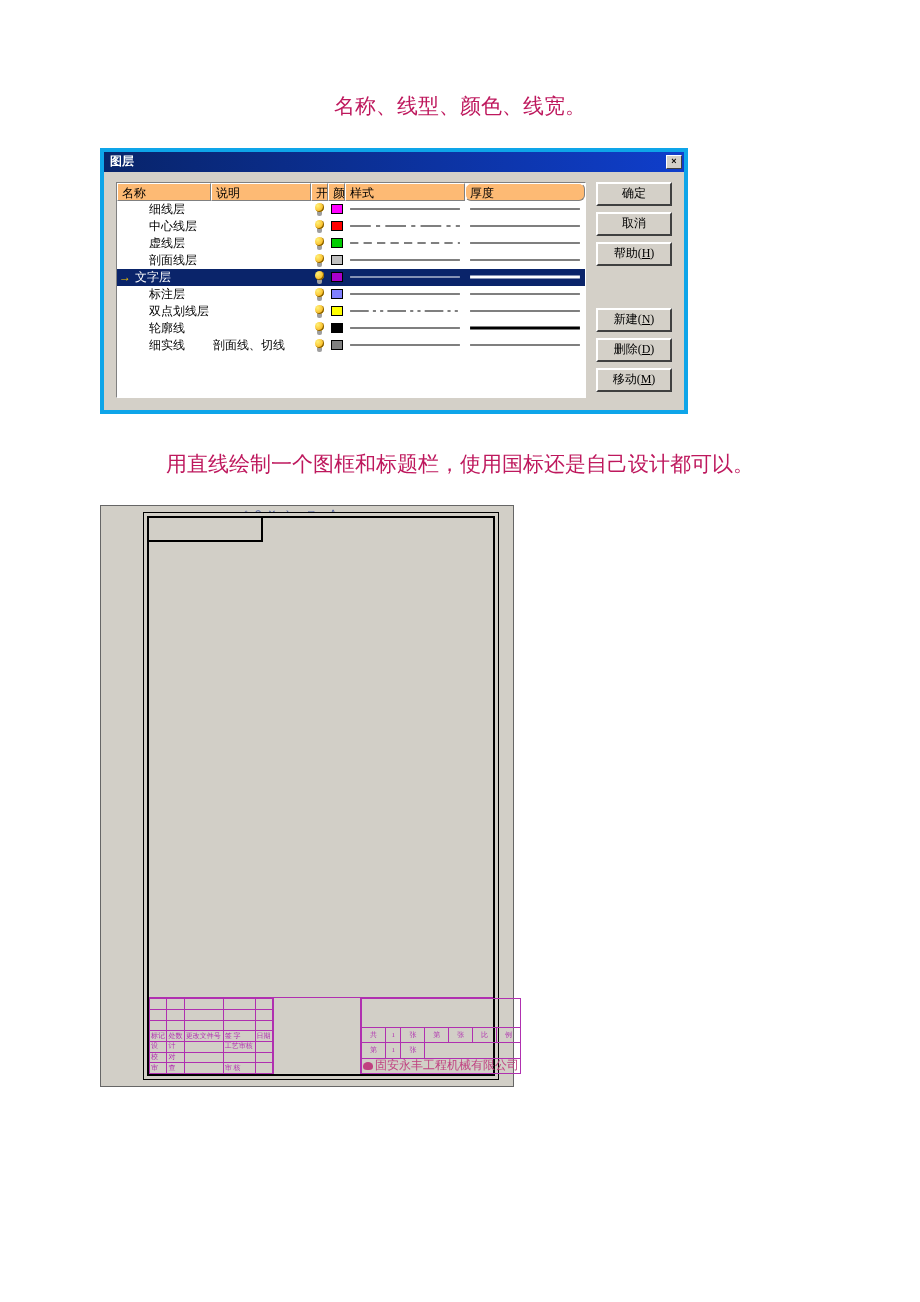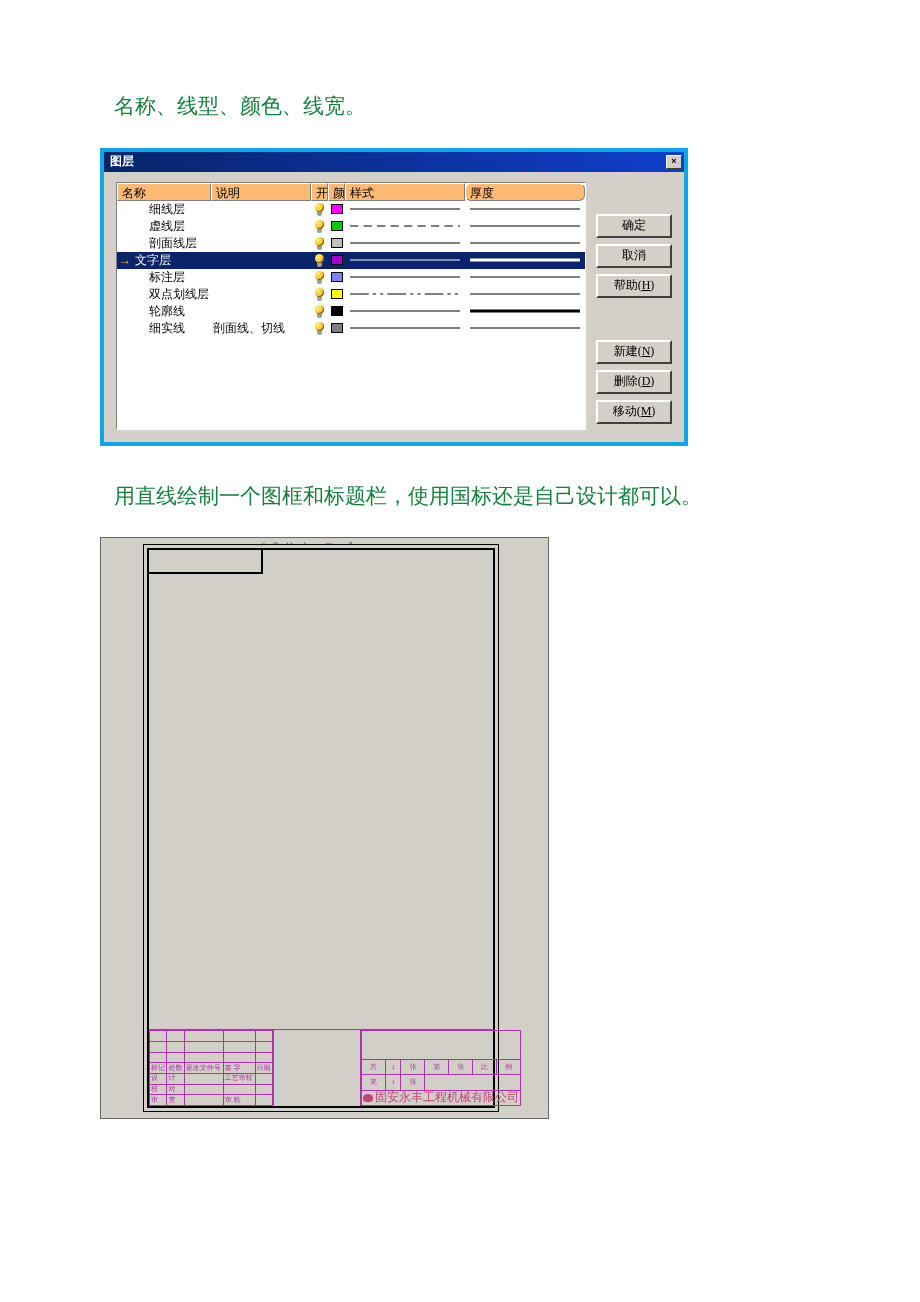--- a/index.html
+++ b/index.html
@@ -9,24 +9,25 @@
     display: flex;
     justify-content: center;
   }
   .page {
     width: 720px;
     padding: 90px 0 120px 0;
     box-sizing: border-box;
   }
   .bodytext {
     font-size: 21px;
-    color: #15803d;
-    margin: 0 0 24px 14px;
+    color: #be185d;
+    margin: 0 0 24px 0;
     line-height: 1.6;
     text-indent: 0;
+    text-align: center;
   }
 
   
   .dialog {
     width: 588px;
     background: #d4d0c8;
     border: 4px solid #0ea5e9;
     box-sizing: border-box;
     margin-bottom: 34px;
   }
@@ -150,42 +151,41 @@
   }
 
   .linebox { flex: 1; height: 14px; }
   .lb { width:100%; height:100%; }
 
   
   .btn-col {
     width: 76px;
     display: flex;
     flex-direction: column;
-    margin-top: 32px;
   }
   .winbtn {
     height: 24px;
     margin-bottom: 6px;
     font-family: "SimSun", "宋体", serif;
     font-size: 12px;
     color: #000;
     background: #d4d0c8;
     border-top: 2px solid #fff;
     border-left: 2px solid #fff;
     border-right: 2px solid #404040;
     border-bottom: 2px solid #404040;
     box-sizing: border-box;
     display:flex; align-items:center; justify-content:center;
   }
   .winbtn u { text-decoration: underline; }
   .btn-gap { height: 36px; }
 
   
   .preview {
-    width: 449px;
+    width: 414px;
     background: #d2cfc7;
     border: 1px solid #666;
     box-sizing: border-box;
     margin-top: 18px;
     position: relative;
   }
   .mini-toolbar {
     position:absolute; top:2px; left:50%; transform:translateX(-60%);
     font-size:10px; color:#5060a0; letter-spacing:1px;
     font-family: Arial, sans-serif;
@@ -284,20 +284,41 @@
   </svg></div>
               </div>
               <div class="c c-thick">
                 <div class="linebox"><svg class="lb" viewBox="0 0 110 14" preserveAspectRatio="none">
     <line x1="2" y1="7" x2="108" y2="7" stroke="#000" stroke-width="1"></line>
   </svg></div>
               </div>
             </div>
             <div class="row">
               <div class="c c-arrow"></div>
+              <div class="c c-name" style="padding-left: 16px; width: 78px;">中心线层</div>
+              <div class="c c-desc"></div>
+              <div class="c c-on">
+                <span class="bulb"></span>
+              </div>
+              <div class="c c-color">
+                <span class="swatch" style="background:#ff0000"></span>
+              </div>
+              <div class="c c-style">
+                <div class="linebox"><svg class="lb" viewBox="0 0 110 14" preserveAspectRatio="none">
+    <line x1="2" y1="7" x2="108" y2="7" stroke="#000" stroke-width="1" stroke-dasharray="20 5 4 5"></line>
+  </svg></div>
+              </div>
+              <div class="c c-thick">
+                <div class="linebox"><svg class="lb" viewBox="0 0 110 14" preserveAspectRatio="none">
+    <line x1="2" y1="7" x2="108" y2="7" stroke="#000" stroke-width="1"></line>
+  </svg></div>
+              </div>
+            </div>
+            <div class="row">
+              <div class="c c-arrow"></div>
               <div class="c c-name" style="padding-left: 16px; width: 78px;">虚线层</div>
               <div class="c c-desc"></div>
               <div class="c c-on">
                 <span class="bulb"></span>
               </div>
               <div class="c c-color">
                 <span class="swatch" style="background:#00cc00"></span>
               </div>
               <div class="c c-style">
                 <div class="linebox"><svg class="lb" viewBox="0 0 110 14" preserveAspectRatio="none">

